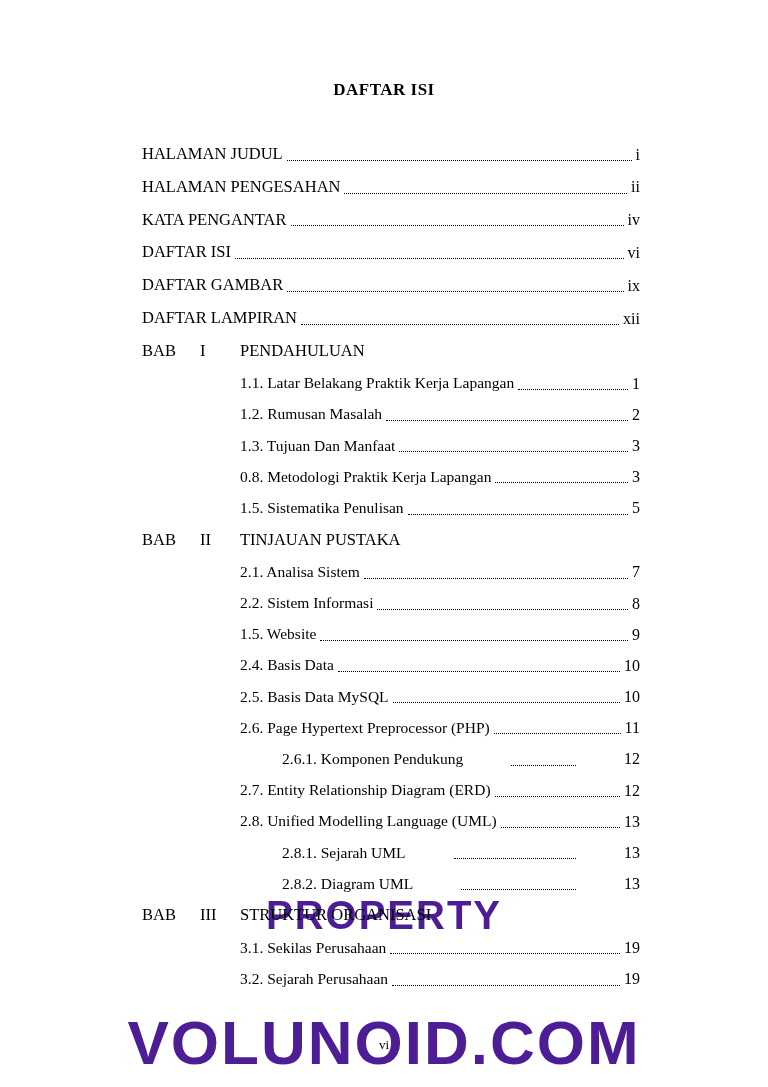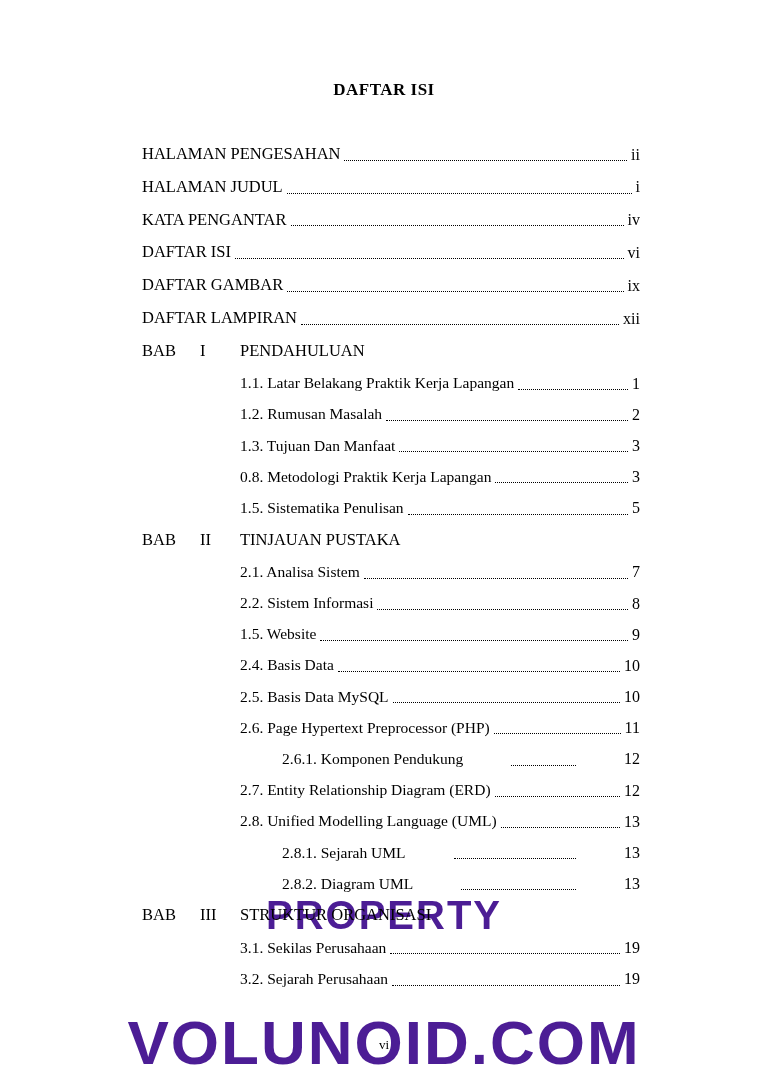--- a/index.html
+++ b/index.html
@@ -110,28 +110,28 @@
 <div class="page">
 
   <div class="watermark line1">PROPERTY</div>
   <div class="watermark line2">VOLUNOID.COM</div>
 
   <div class="content">
     <div class="doc-title">DAFTAR ISI</div>
 
     <div class="toc" id="toc-list">
         <div class="toc-row level0">
+          <span class="entry-label">HALAMAN JUDUL</span>
+          <span class="dots"></span>
+          <span class="page-num">i</span>
+        </div>
+        <div class="toc-row level0">
           <span class="entry-label">HALAMAN PENGESAHAN</span>
           <span class="dots"></span>
           <span class="page-num">ii</span>
-        </div>
-        <div class="toc-row level0">
-          <span class="entry-label">HALAMAN JUDUL</span>
-          <span class="dots"></span>
-          <span class="page-num">i</span>
         </div>
         <div class="toc-row level0">
           <span class="entry-label">KATA PENGANTAR</span>
           <span class="dots"></span>
           <span class="page-num">iv</span>
         </div>
         <div class="toc-row level0">
           <span class="entry-label">DAFTAR ISI</span>
           <span class="dots"></span>
           <span class="page-num">vi</span>

